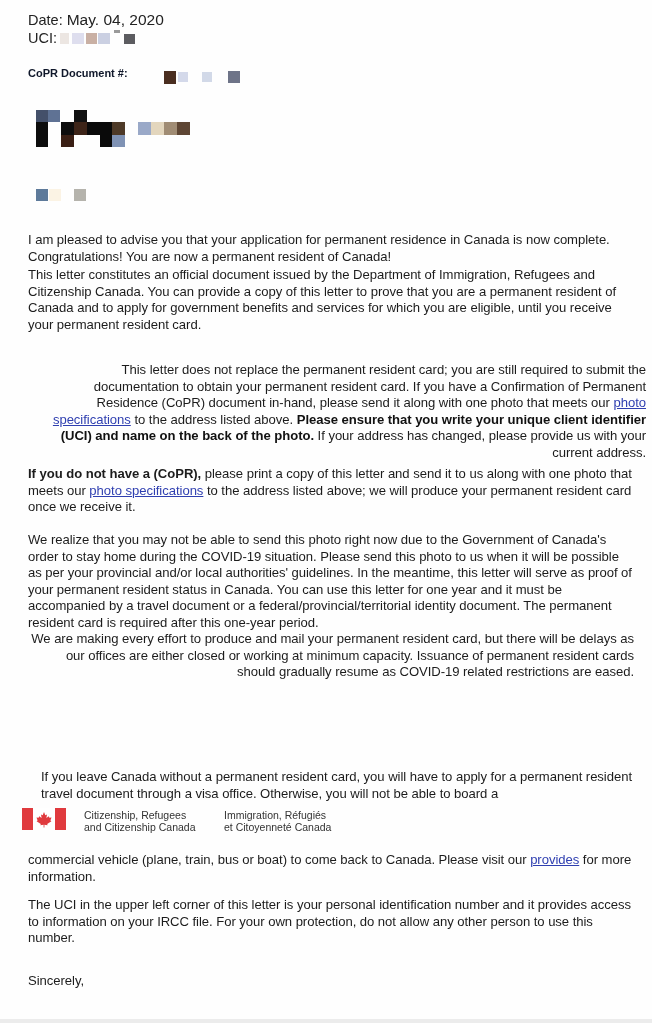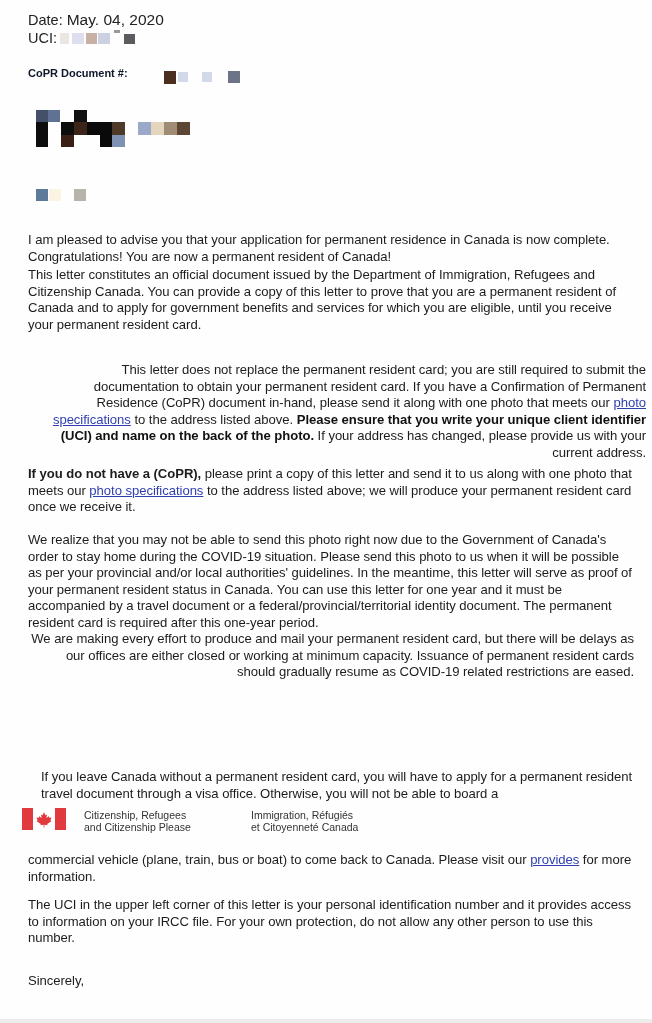--- a/index.html
+++ b/index.html
@@ -88,23 +88,23 @@
   <div class="footer-logo">
     <svg width="44" height="22" viewBox="0 0 44 22">
       <rect x="0" y="0" width="11" height="22" fill="#e03a3e"></rect>
       <rect x="33" y="0" width="11" height="22" fill="#e03a3e"></rect>
       <rect x="11" y="0" width="22" height="22" fill="#ffffff"></rect>
       <path d="M22 4 L23.3 7.2 L25 6.4 L24.4 10 L26.8 8.2 L27.4 9.8 L29.5 9.4 L28.4 12.6 L29.4 13.2 L25.2 16 L25.6 17.3 L22.4 16.8 L22.4 19.6 L21.6 19.6 L21.6 16.8 L18.4 17.3 L18.8 16 L14.6 13.2 L15.6 12.6 L14.5 9.4 L16.6 9.8 L17.2 8.2 L19.6 10 L19 6.4 L20.7 7.2 Z" fill="#e03a3e"></path>
     </svg>
   </div>
   <div class="dept" style="left:84px; top:809px;">
     <div>Citizenship, Refugees</div>
-    <div>and Citizenship Please</div>
+    <div>and Citizenship Canada</div>
   </div>
-  <div class="dept" style="left:224px; top:809px;margin-left:27px;">
+  <div class="dept" style="left:224px; top:809px;">
     <div>Immigration, Réfugiés</div>
     <div>et Citoyenneté Canada</div>
   </div>
 
   <p class="para" style="top:852px; margin:0;">
     <span>commercial vehicle (plane, train, bus or boat) to come back to Canada. Please visit our </span><a href="#">provides</a><span> for more information.</span>
   </p>
 
   <p class="para" style="top:973px; margin:0;">Sincerely,</p>
 

